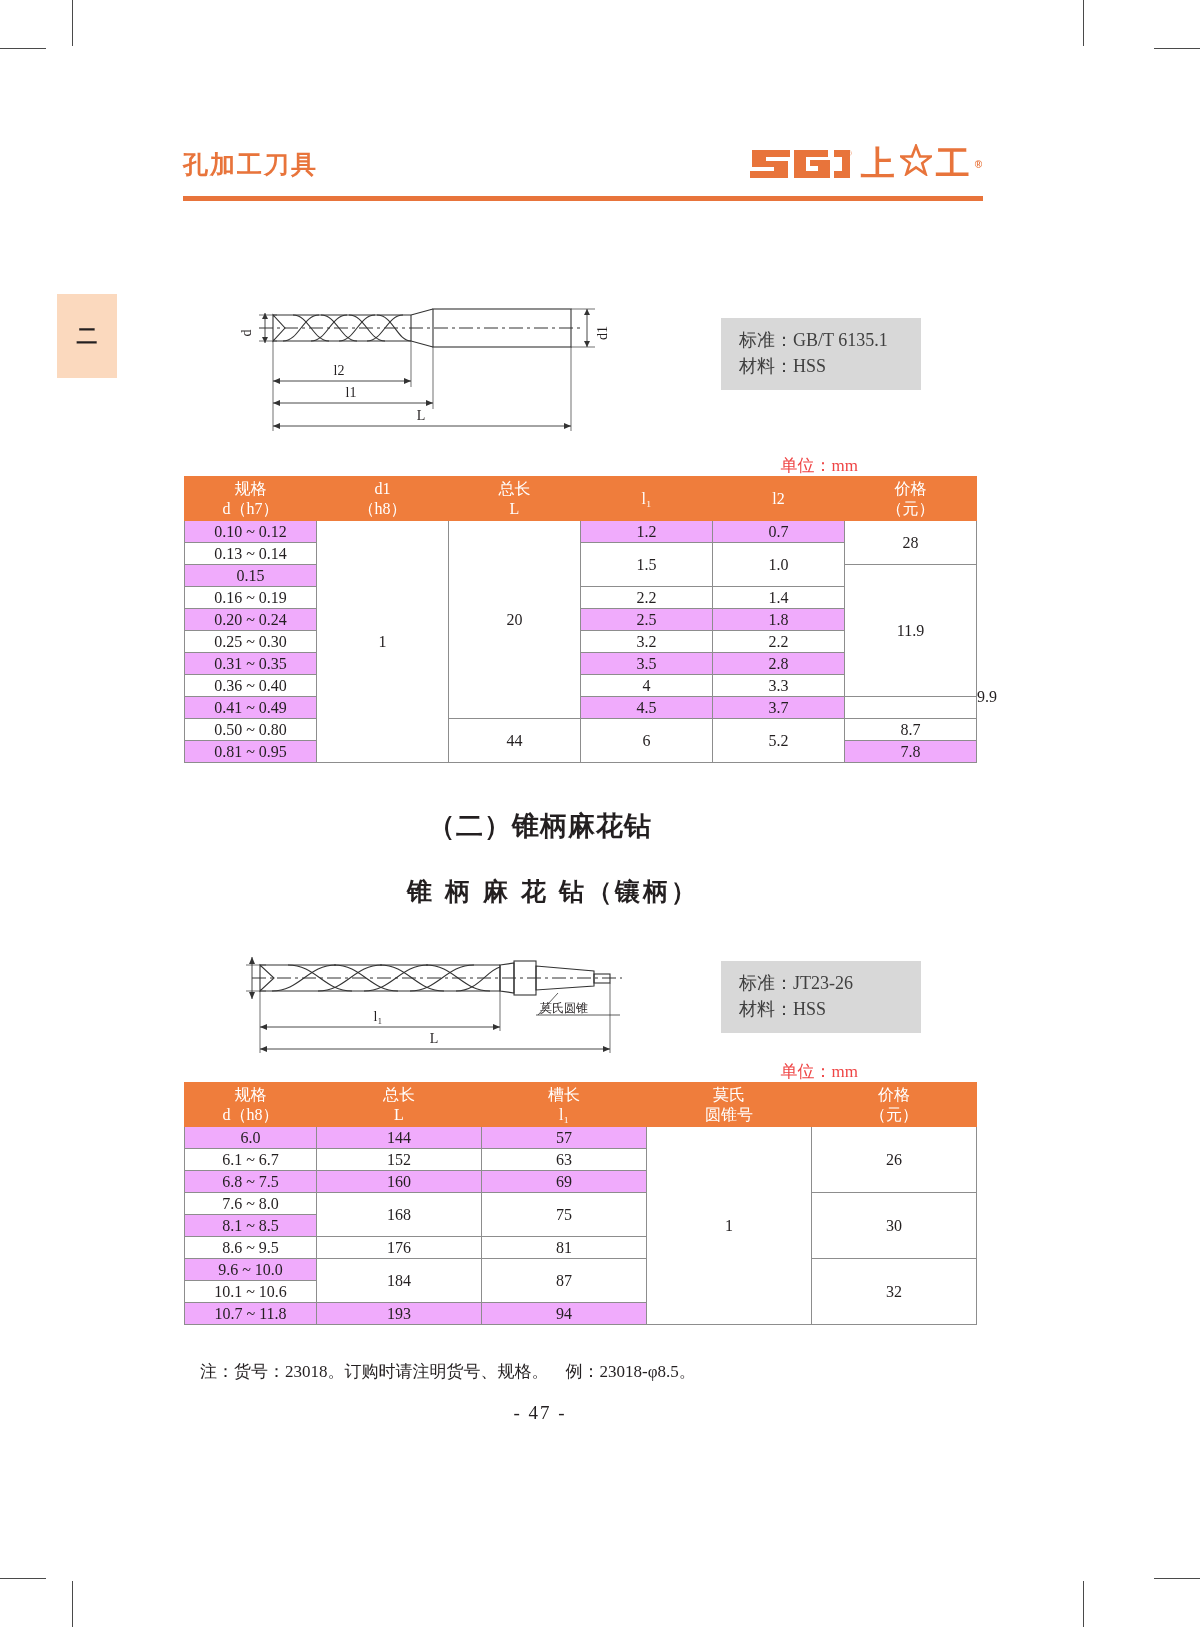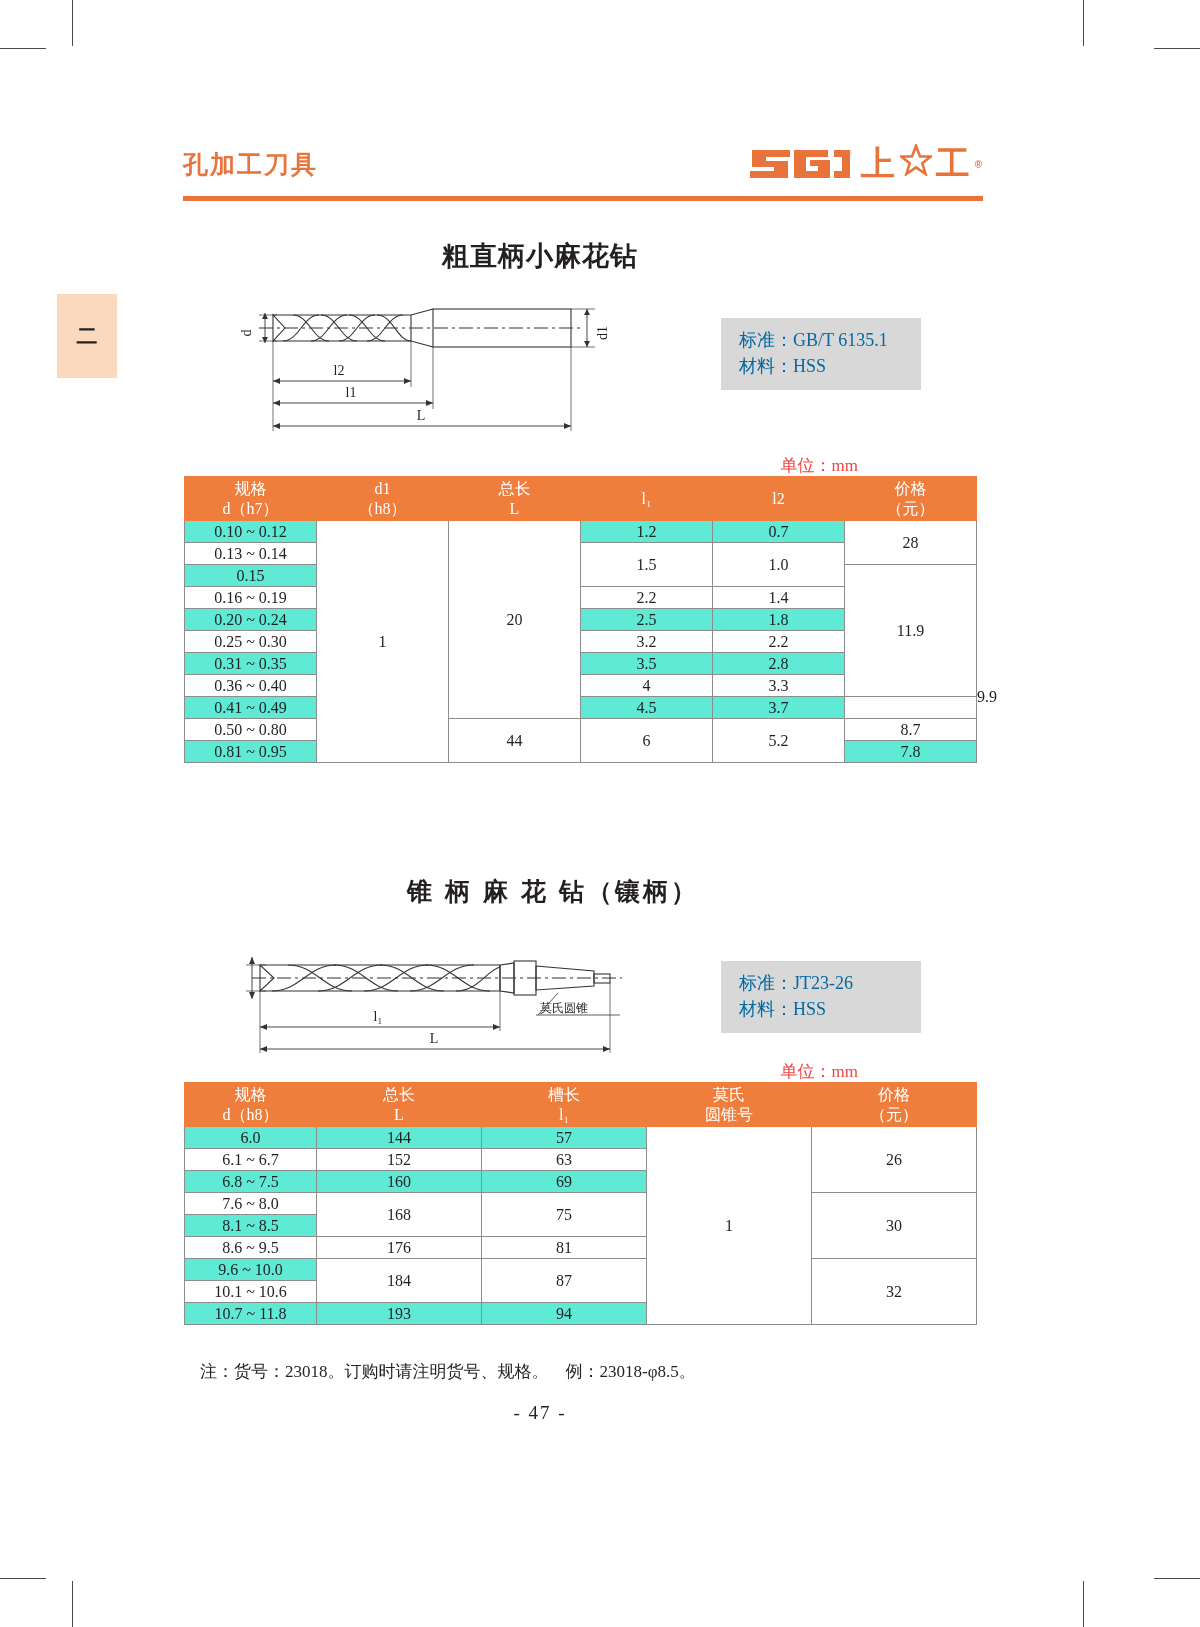--- a/index.html
+++ b/index.html
@@ -58,21 +58,21 @@
   }
   #title1 { left:0; top:238px; font-size:27px; letter-spacing:1px; }
   #title2 { left:0; top:808px; font-size:27px; letter-spacing:1px; }
   #title3 { left:13px; top:875px; font-size:25px; letter-spacing:3px; }
 
   
   .specbox {
     position:absolute; background:#d8d8d8;
     padding:9px 18px 11px 18px;
     font-family:"Liberation Serif","DejaVu Serif",serif;
-    font-size:18px; line-height:1.45; color:#0369a1;
+    font-size:18px; line-height:1.45; color:#404040;
   }
   #spec1 { left:721px; top:318px; width:200px; }
   #spec2 { left:721px; top:961px; width:200px; }
   .specbox div { white-space:nowrap; }
 
   
   .unit {
     position:absolute; right:222px;
     font-family:"Liberation Serif","DejaVu Serif",serif;
     font-size:17px; color:#ef4444;
@@ -106,21 +106,21 @@
     background:#ef7d3c;
     color:#ffffff;
     height:44px;
     line-height:1.2;
     font-size:16px;
     border-color:#ef7d3c;
   }
   table.spec thead th .l1 { display:block; }
   table.spec thead th .l2 { display:block; }
   table.spec tbody td { height:22px; }
-  td.shade { background:#5eead4; }
+  td.shade { background:#f0abfc; }
 
   #table1 { left:184px; top:476px; width:792px; }
   #table2 { left:184px; top:1082px; width:792px; }
 
   
   .note {
     position:absolute; left:200px; top:1360px;
     font-family:"Liberation Serif","DejaVu Serif",serif;
     font-size:17px; color:#231f20;
   }
@@ -170,21 +170,20 @@
         <span>工</span>
         <span class="logo-reg">®</span>
       </div>
     </div>
 
     <div class="hdr-rule"></div>
   </div>
 
   <div class="sidetab">二</div>
 
-  <div class="sec-title" id="title1">粗直柄小麻花钻</div>
 
   <div class="draw" id="draw1">
     <svg width="420" height="160" viewBox="0 0 420 160" aria-hidden="true">
       <g stroke="#333" fill="none" stroke-width="1.1">
 
         <path d="M58 32 L58 58 L70 45 Z" stroke-width="1.1"></path>
         <line x1="58" y1="32" x2="196" y2="32"></line>
         <line x1="58" y1="58" x2="196" y2="58"></line>
 
         <path d="M68 58 C84 58 88 32 104 32"></path>
@@ -347,20 +346,21 @@
         <td rowspan="2">5.2</td>
         <td>8.7</td>
       </tr>
       <tr>
         <td class="shade">0.81 ~ 0.95</td>
         <td class="shade">7.8</td>
       </tr>
     </tbody>
   </table>
 
+  <div class="sec-title" id="title2">（二）锥柄麻花钻</div>
   <div class="sec-title" id="title3">锥 柄 麻 花 钻（镶柄）</div>
 
   <div class="draw" id="draw2">
     <svg width="420" height="130" viewBox="0 0 420 130" aria-hidden="true">
       <g stroke="#333" fill="none" stroke-width="1.1">
 
         <path d="M22 30 L22 56 L36 43 Z"></path>
         <line x1="22" y1="30" x2="262" y2="30"></line>
         <line x1="22" y1="56" x2="262" y2="56"></line>
 

